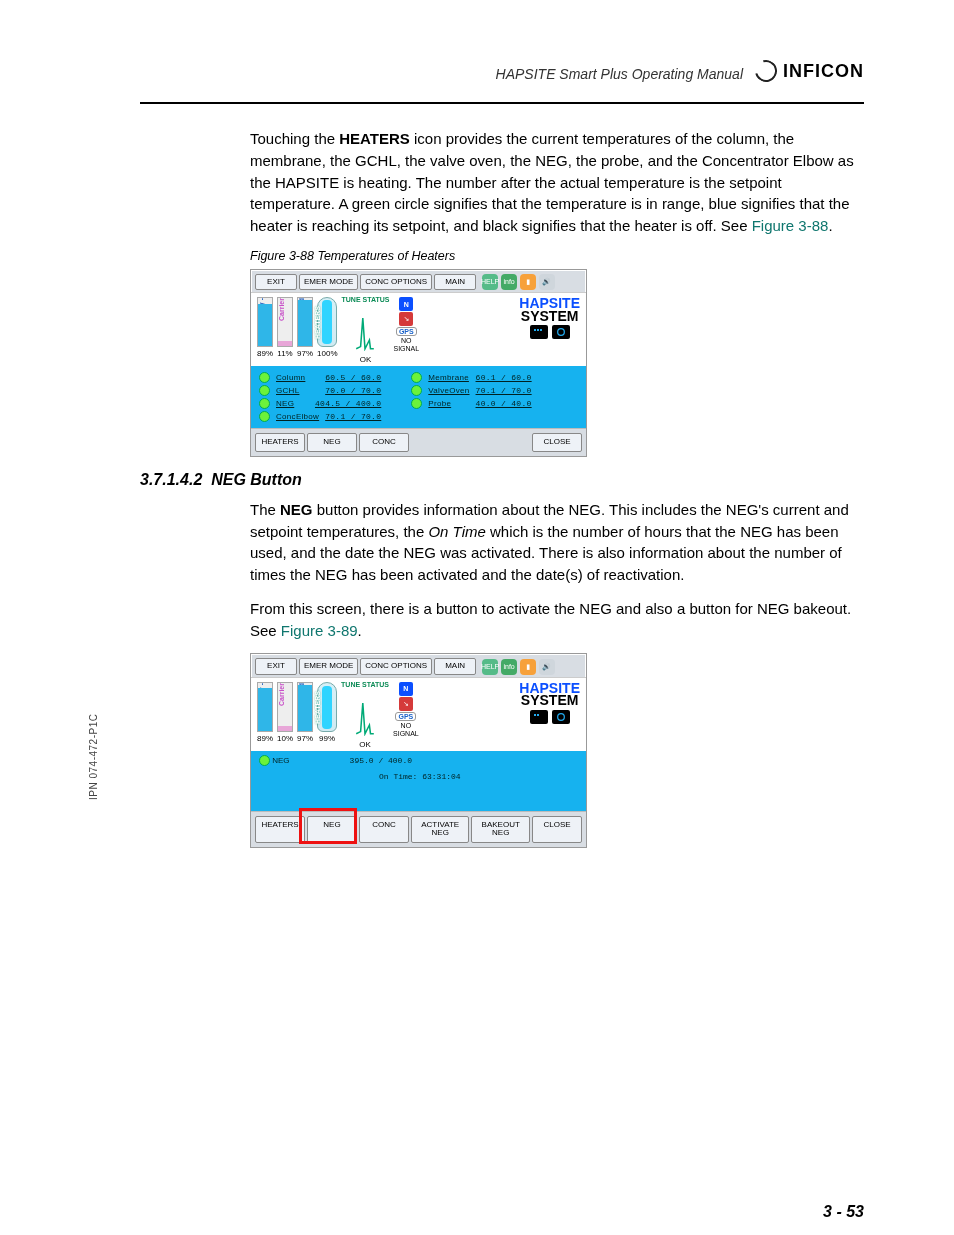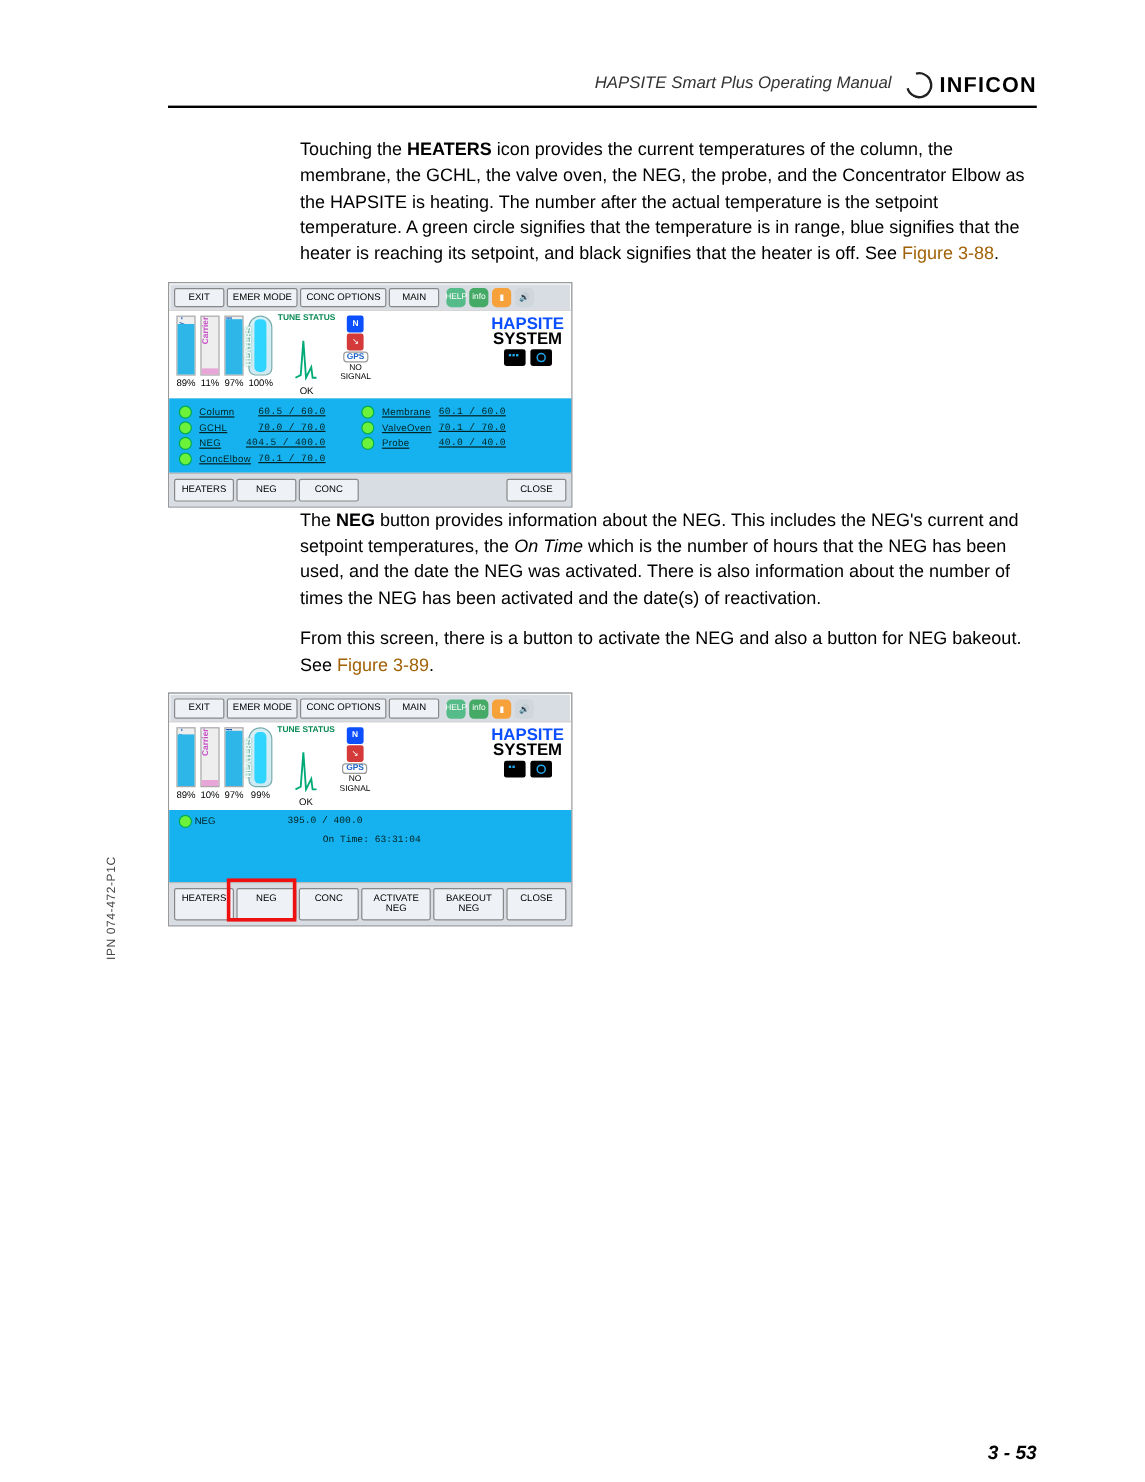--- a/index.html
+++ b/index.html
@@ -10,47 +10,47 @@
     position: relative;
   }
   .page {
     padding: 60px 90px 40px 140px;
     box-sizing: border-box;
     min-height: 1235px;
     position: relative;
   }
   .running-head {
     display: flex;
-    align-items: flex-start;
+    align-items: flex-end;
     justify-content: flex-end;
     gap: 12px;
     border-bottom: 2px solid #000;
-    padding-bottom: 6px;
+    padding-bottom: 20px;
     margin-bottom: 24px;
   }
   .manual-title { font-style: italic; font-size: 14px; color: #333; }
   .brand { display: flex; align-items: center; gap: 6px; font-weight: bold; font-size: 18px; letter-spacing: 1px; }
   .brand-swirl {
     width: 18px; height: 18px; border: 2px solid #222; border-radius: 50%;
     border-left-color: transparent; transform: rotate(30deg);
   }
   .h5 {
     font-weight: bold; font-style: italic; font-size: 16px;
     margin: 14px 0 10px 0;
   }
   .body-text {
     font-size: 15px;
     line-height: 1.45;
     margin: 0 0 12px 110px;
   }
   .body-text b { font-weight: bold; }
   .body-text i { font-style: italic; }
-  .link { color: #a16207; }
+  .link { color: #0f766e; }
   .fig-caption { font-style: italic; font-size: 12.5px; margin: 6px 0 6px 110px; }
-  .figwrap { }
+  .figwrap { margin-left: 110px; }
 
   
   .shot {
     width: 335px;
     border: 1px solid #999;
     box-shadow: inset 0 0 0 1px #fff;
     font-family: Verdana, Arial, sans-serif;
     font-size: 9px;
     background: #d8dde3;
   }
@@ -132,20 +132,21 @@
     <span class="brand">
       <span class="brand-swirl"></span>
       <span>INFICON</span>
     </span>
   </div>
 
   <p class="body-text">
     <span>Touching the </span><b>HEATERS</b><span> icon provides the current temperatures of the column, the membrane, the GCHL, the valve oven, the NEG, the probe, and the Concentrator Elbow as the HAPSITE is heating. The number after the actual temperature is the setpoint temperature. A green circle signifies that the temperature is in range, blue signifies that the heater is reaching its setpoint, and black signifies that the heater is off. See </span><span class="link">Figure 3-88</span><span>.</span>
   </p>
 
+  <div class="fig-caption">Figure 3-88  Temperatures of Heaters</div>
   <div class="figwrap">
 
     <div class="shot">
       <div class="topbar">
         <div class="topbtn">EXIT</div>
         <div class="topbtn">EMER MODE</div>
         <div class="topbtn">CONC OPTIONS</div>
         <div class="topbtn">MAIN</div>
         <div class="iconrow">
           <div class="pill">HELP</div>
@@ -259,20 +260,23 @@
       <div class="botbar">
         <div class="botbtn">HEATERS</div>
         <div class="botbtn">NEG</div>
         <div class="botbtn">CONC</div>
         <div class="spacer"></div>
         <div class="botbtn">CLOSE</div>
       </div>
     </div>
   </div>
 
+  <div class="h5">
+    <span>3.7.1.4.2</span>&nbsp;&nbsp;<span>NEG Button</span>
+  </div>
   <p class="body-text">
     <span>The </span><b>NEG</b><span> button provides information about the NEG. This includes the NEG's current and setpoint temperatures, the </span><i>On Time</i><span> which is the number of hours that the NEG has been used, and the date the NEG was activated. There is also information about the number of times the NEG has been activated and the date(s) of reactivation.</span>
   </p>
   <p class="body-text">
     <span>From this screen, there is a button to activate the NEG and also a button for NEG bakeout. See </span><span class="link">Figure 3-89</span><span>.</span>
   </p>
 
   <div class="figwrap" style="position:relative;">
 
     <div class="shot" style="position:relative;">

